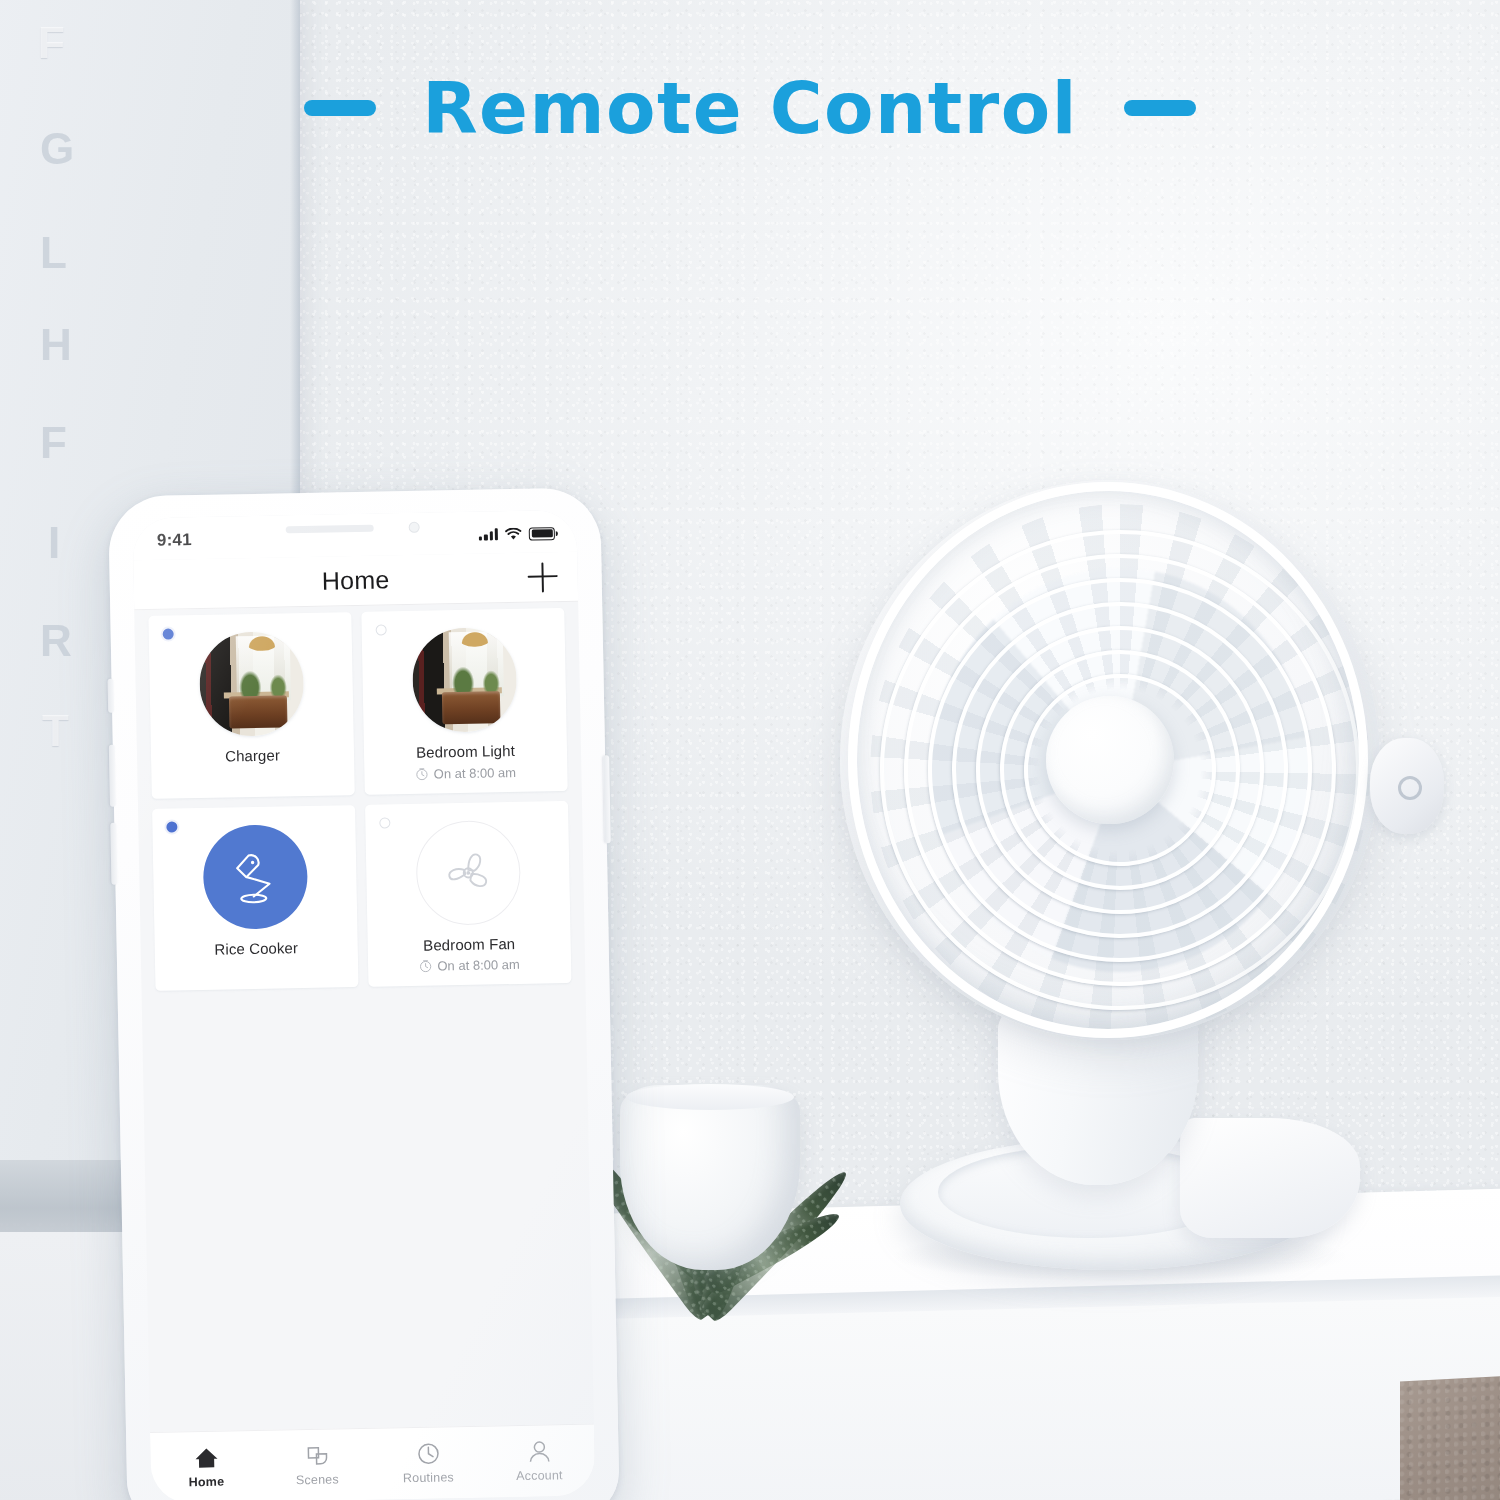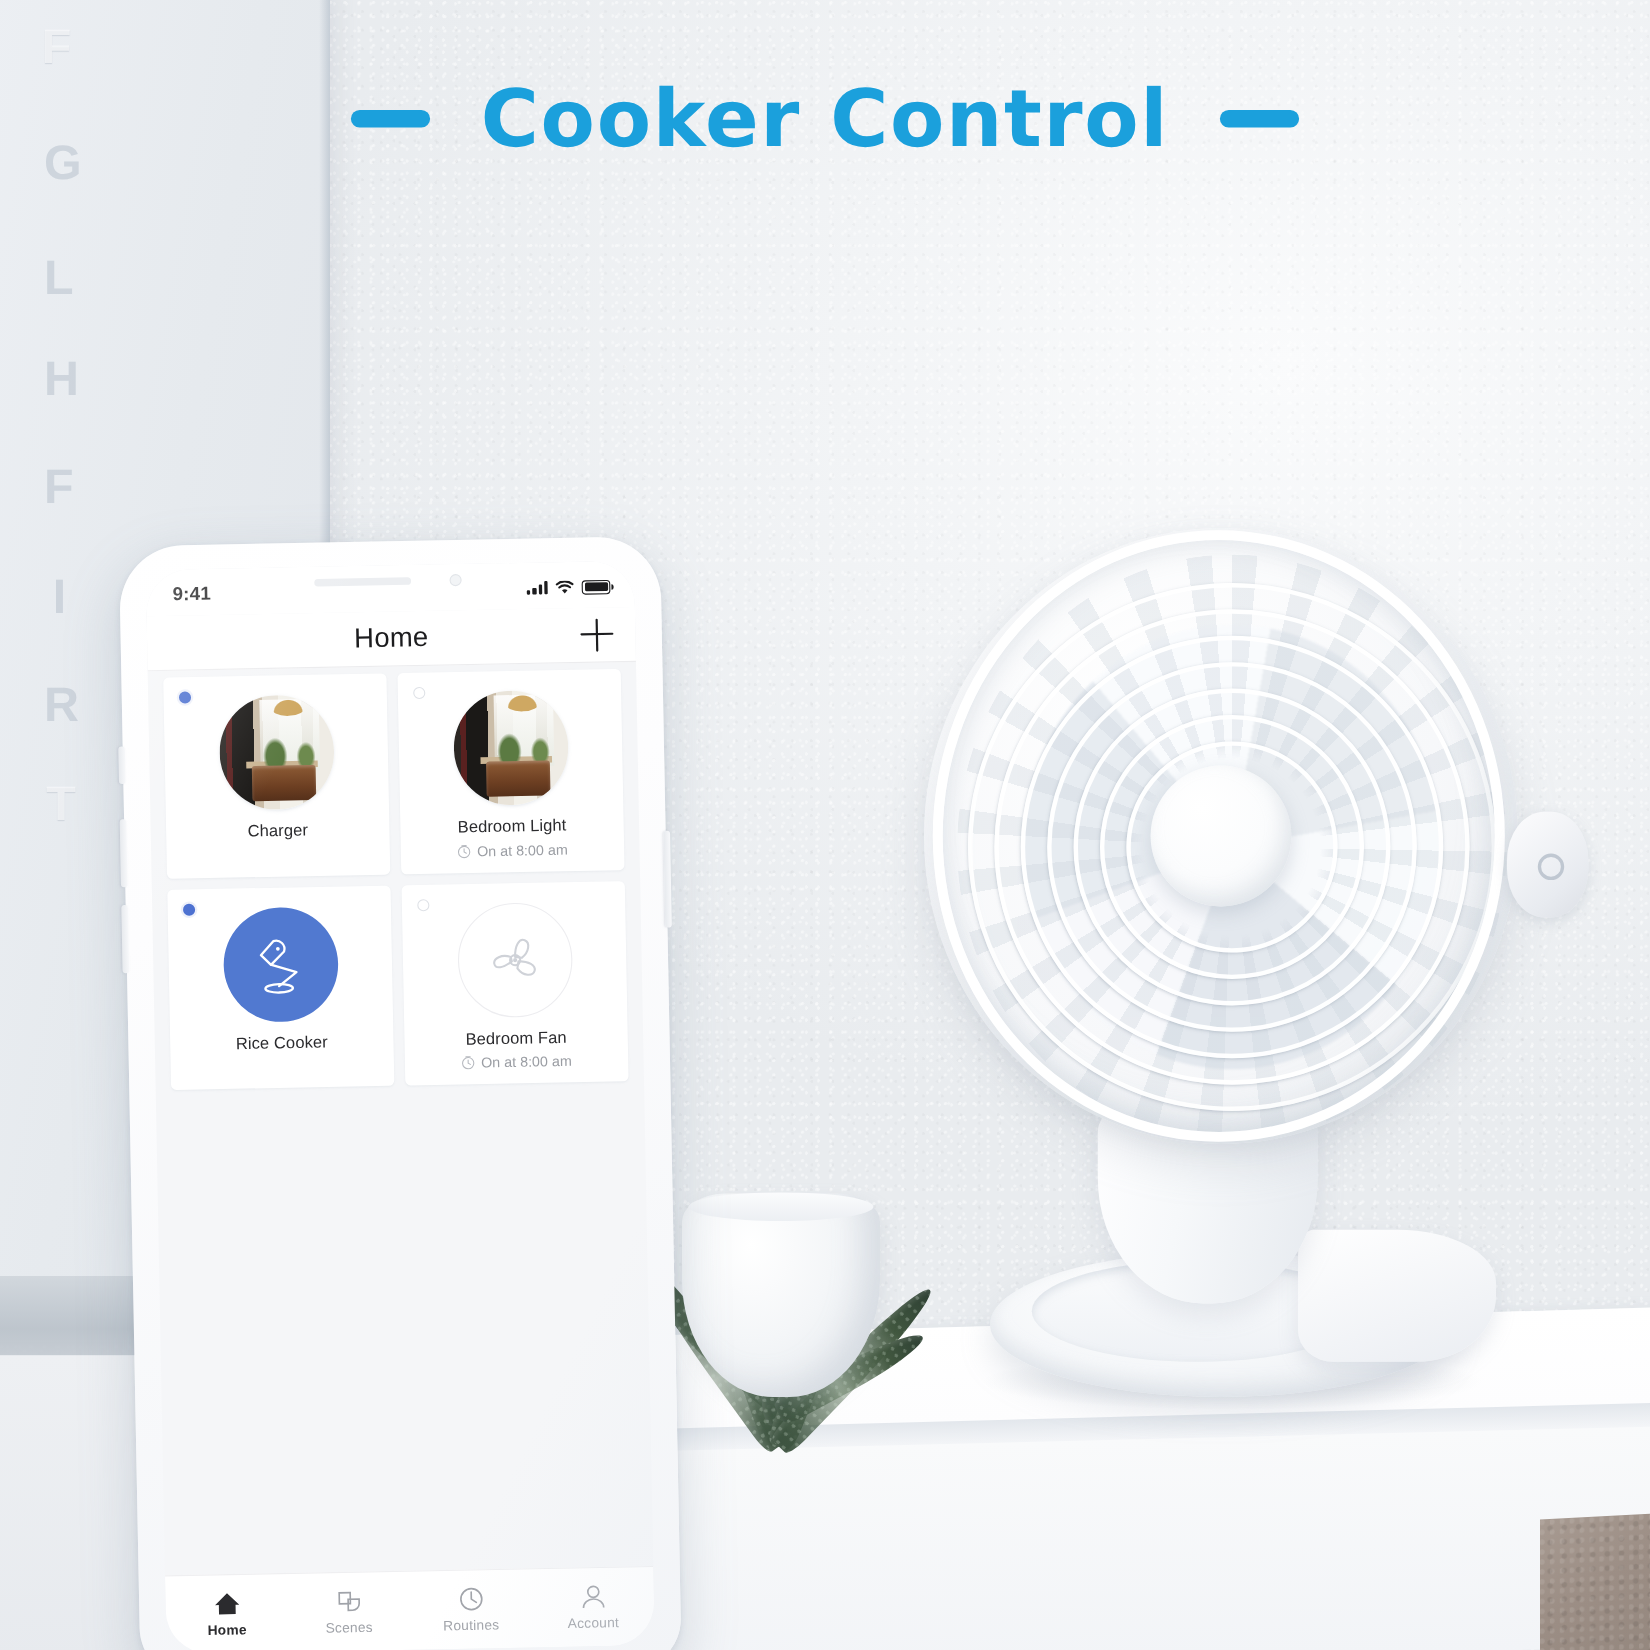--- a/index.html
+++ b/index.html
@@ -458,21 +458,21 @@
       </div>
       <div class="hub"></div>
     </div>
     <div class="fan-ring"></div>
     <div class="knob"></div>
   </div>
 </div>
 
 <div class="title-wrap">
   <span class="title-dash"></span>
-  <span class="title-text">Cooker Control</span>
+  <span class="title-text">Remote Control</span>
   <span class="title-dash"></span>
 </div>
 
 <div id="phone">
   <div class="phone-body"></div>
   <div class="phone-btn btn-mute"></div>
   <div class="phone-btn btn-up"></div>
   <div class="phone-btn btn-dn"></div>
   <div class="phone-btn btn-pwr"></div>
 

